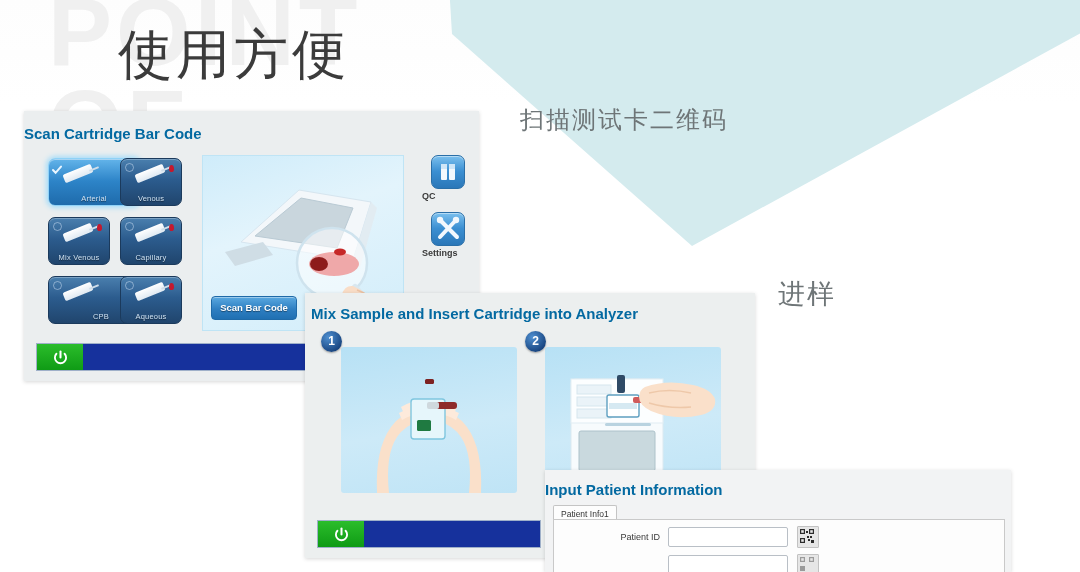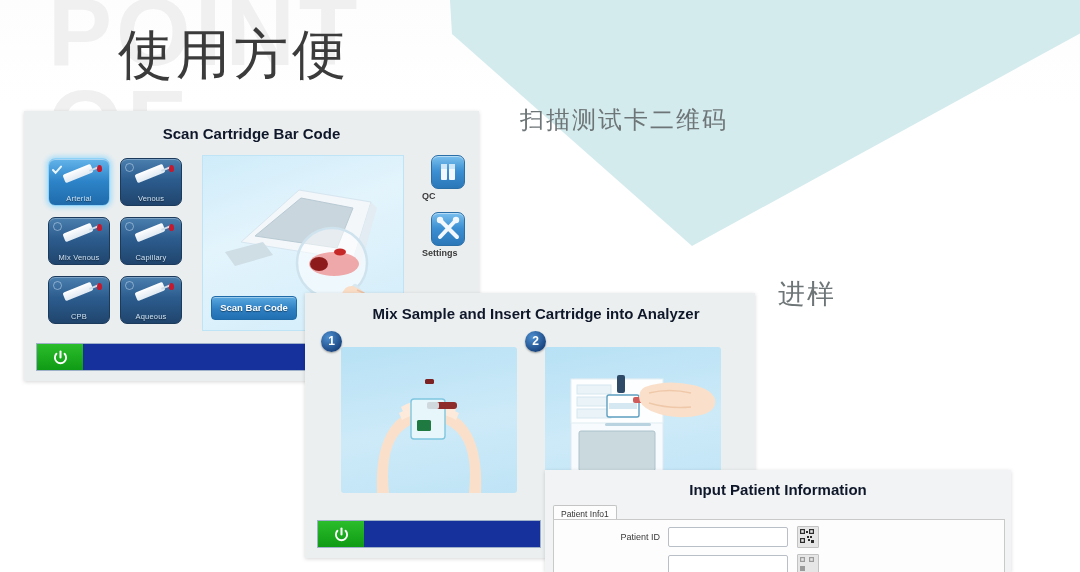--- a/index.html
+++ b/index.html
@@ -36,21 +36,21 @@
   .cn-note{
     position:absolute;color:#6e7577;letter-spacing:2px;
     font-family:"DejaVu Sans","Liberation Sans",sans-serif;
   }
   #cn-scan{left:520px;top:104px;font-size:24px;}
   #cn-inject{left:778px;top:276px;font-size:27px;}
 
   
   .panel{position:absolute;background:#eceff0;box-shadow:0 1px 4px rgba(0,0,0,.16);}
   .panel-title{
-    width:100%;text-align:center;font-weight:700;color:#0f172a;
+    width:100%;text-align:left;font-weight:700;color:#0369a1;
     font-family:"Liberation Sans","DejaVu Sans",sans-serif;
   }
 
   
   #panel1{left:24px;top:111px;width:455px;height:270px;background:#ebeeef;}
   #panel1 .panel-title{font-size:15px;margin-top:14px;}
 
   #p1-body{position:absolute;left:0;top:40px;width:455px;height:190px;}
 
   .sample-grid{position:absolute;left:24px;top:7px;width:140px;height:170px;}
@@ -180,21 +180,21 @@
   <div class="cn-note" id="cn-scan">扫描测试卡二维码</div>
   <div class="cn-note" id="cn-inject">进样</div>
 
   <div class="panel" id="panel1">
     <div class="panel-title">Scan Cartridge Bar Code</div>
 
     <div id="p1-body">
 
       <div class="sample-grid">
 
-        <div class="samp-btn selected" style="left:0;top:0;">
+        <div class="samp-btn selected" style="left:0;top:0;padding-left:30px;">
           <span class="chk">
             <svg width="10" height="10" viewBox="0 0 10 10">
                 <path d="M1 5 L3.6 7.8 L9 1.6" stroke="#eaf6ff" stroke-width="2" fill="none" stroke-linecap="round"></path>
               </svg>
           </span>
           <span class="syringe"></span>
           <span class="needle"></span>
           <span class="drop"></span>
           <span class="sb-label">Arterial</span>
         </div>
@@ -216,21 +216,21 @@
         </div>
 
         <div class="samp-btn" style="left:0;top:59px;">
           <span class="dot"></span>
           <span class="syringe"></span>
           <span class="needle"></span>
           <span class="drop"></span>
           <span class="sb-label">Mix Venous</span>
         </div>
 
-        <div class="samp-btn" style="left:0;top:118px;">
+        <div class="samp-btn" style="left:0;top:118px;padding-left:44px;">
           <span class="dot"></span>
           <span class="syringe"></span>
           <span class="needle"></span>
           <span class="drop"></span>
           <span class="sb-label">CPB</span>
         </div>
 
         <div class="samp-btn" style="left:72px;top:118px;">
           <span class="dot"></span>
           <span class="syringe"></span>

